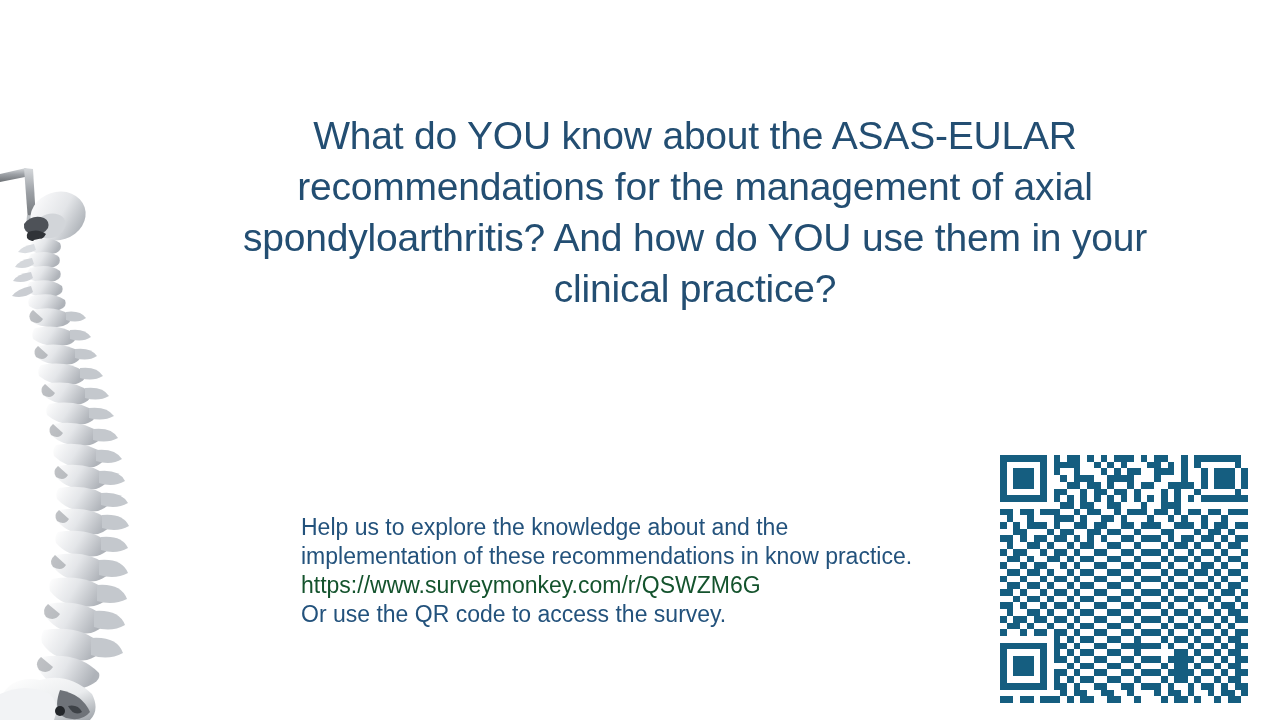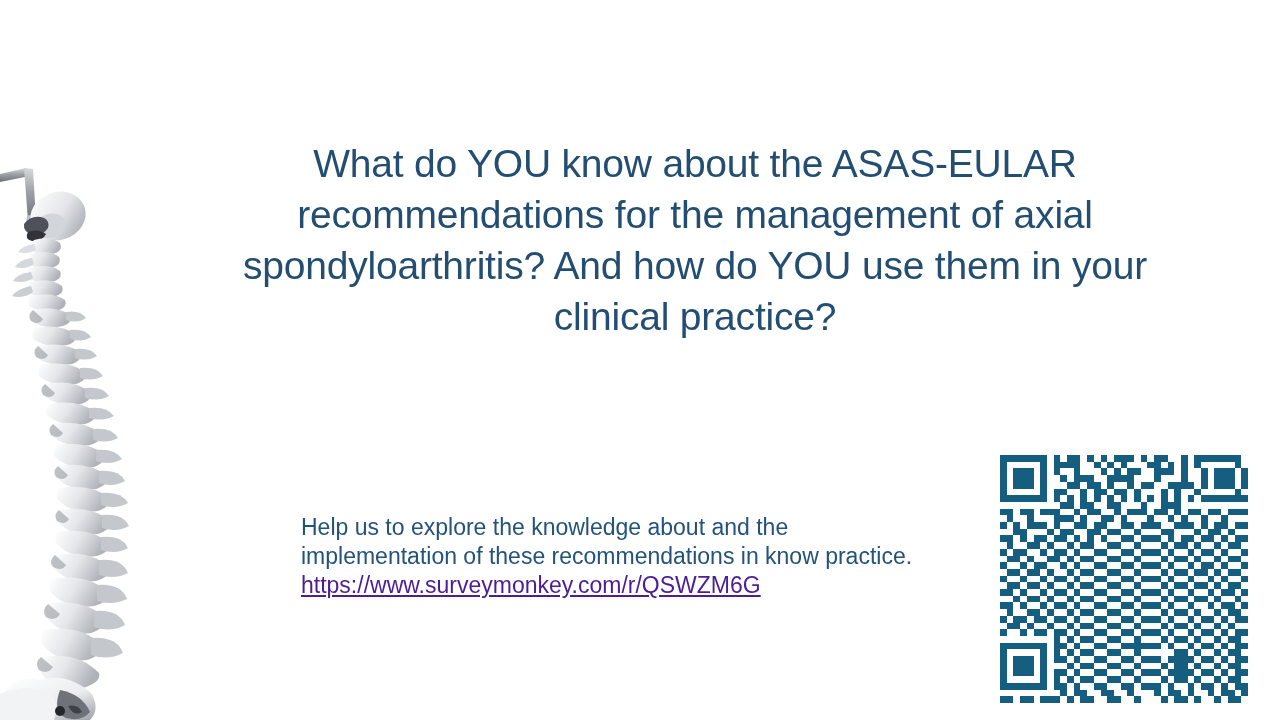--- a/index.html
+++ b/index.html
@@ -26,21 +26,21 @@
     top: 160px;
     width: 205px;
     height: 560px;
   }
   #spine-image svg { display: block; }
 
   
   #title-block {
     position: absolute;
     left: 215px;
-    top: 138px;
+    top: 110px;
     width: 960px;
     text-align: center;
   }
   #title-text {
     color: #234E72;
     font-size: 39px;
     line-height: 51px;
     font-weight: 400;
     letter-spacing: -0.2px;
     white-space: pre-wrap;
@@ -54,22 +54,21 @@
     width: 640px;
   }
   .body-line {
     color: #23527C;
     font-size: 23px;
     line-height: 29px;
     font-weight: 400;
     white-space: nowrap;
   }
   .body-link {
-    color: #4c1d95;
-    text-decoration: underline;
+    color: #14532d;
     cursor: pointer;
   }
 
   
   #qr-code {
     position: absolute;
     left: 1000px;
     top: 455px;
     width: 248px;
     height: 248px;
@@ -204,20 +203,21 @@
   </div>
 
   <div id="title-block">
     <div id="title-text">What do YOU know about the ASAS-EULAR recommendations for the management of axial spondyloarthritis? And how do YOU use them in your clinical practice?</div>
   </div>
 
   <div id="body-block">
     <div class="body-line">Help us to explore the knowledge about and the</div>
     <div class="body-line">implementation of these recommendations in know practice.</div>
     <div class="body-line"><span class="body-link">https://www.surveymonkey.com/r/QSWZM6G</span></div>
+    <div class="body-line">Or use the QR code to access the survey.</div>
   </div>
 
   <div id="qr-code">
     <svg id="qr-svg" width="248" height="248" viewBox="0 0 37 37" xmlns="http://www.w3.org/2000/svg">
       <rect x="0" y="0" width="37" height="37" fill="#FFFFFF"></rect>
       <g id="qr-modules">
           <rect x="0" y="0" width="7" height="1" fill="#155E80"></rect>
           <rect x="8" y="0" width="1" height="1" fill="#155E80"></rect>
           <rect x="10" y="0" width="2" height="1" fill="#155E80"></rect>
           <rect x="13" y="0" width="1" height="1" fill="#155E80"></rect>

